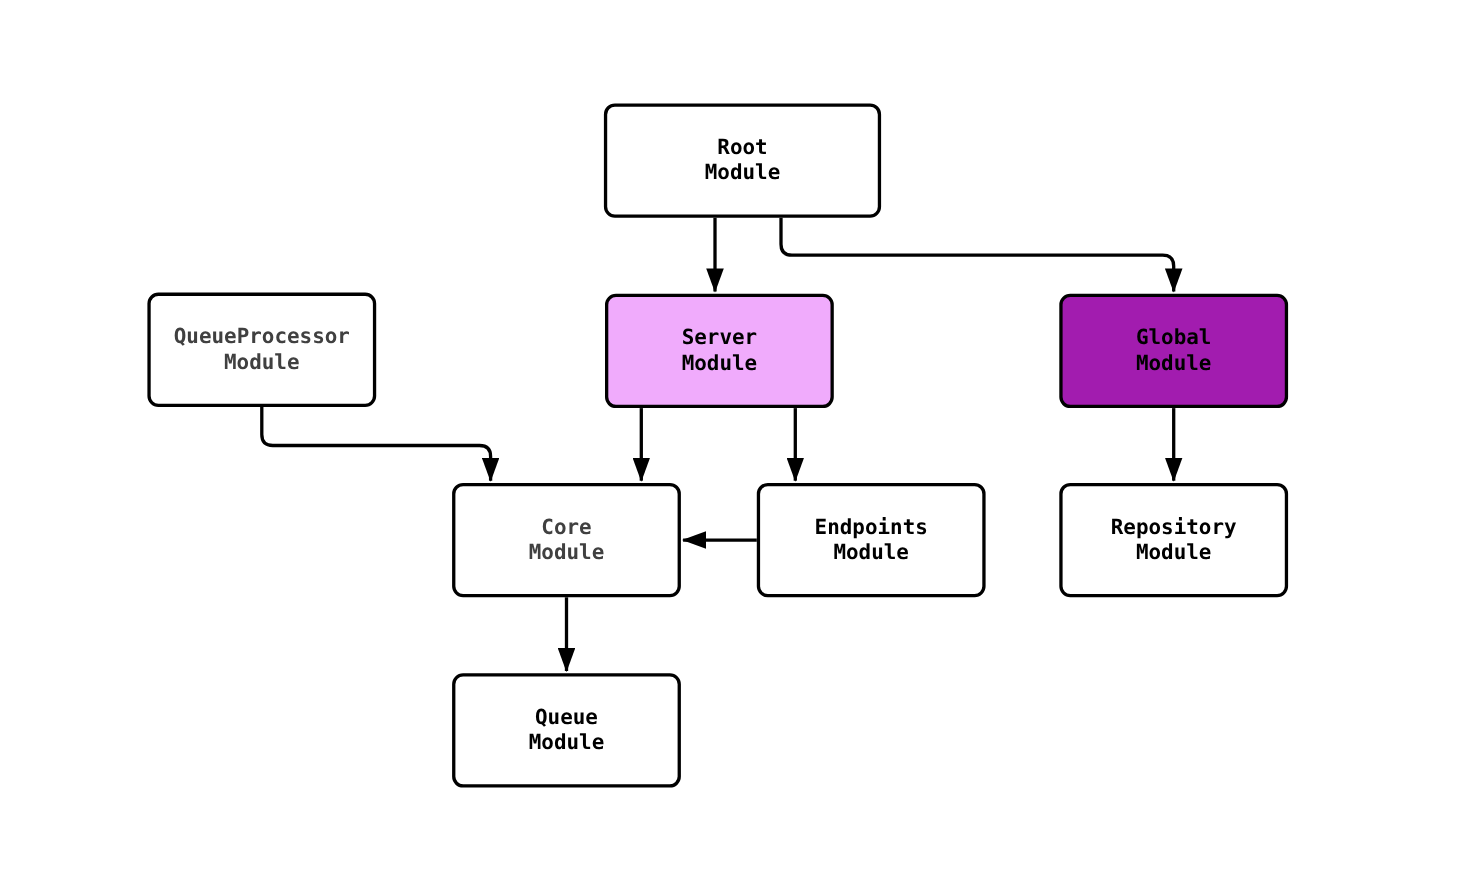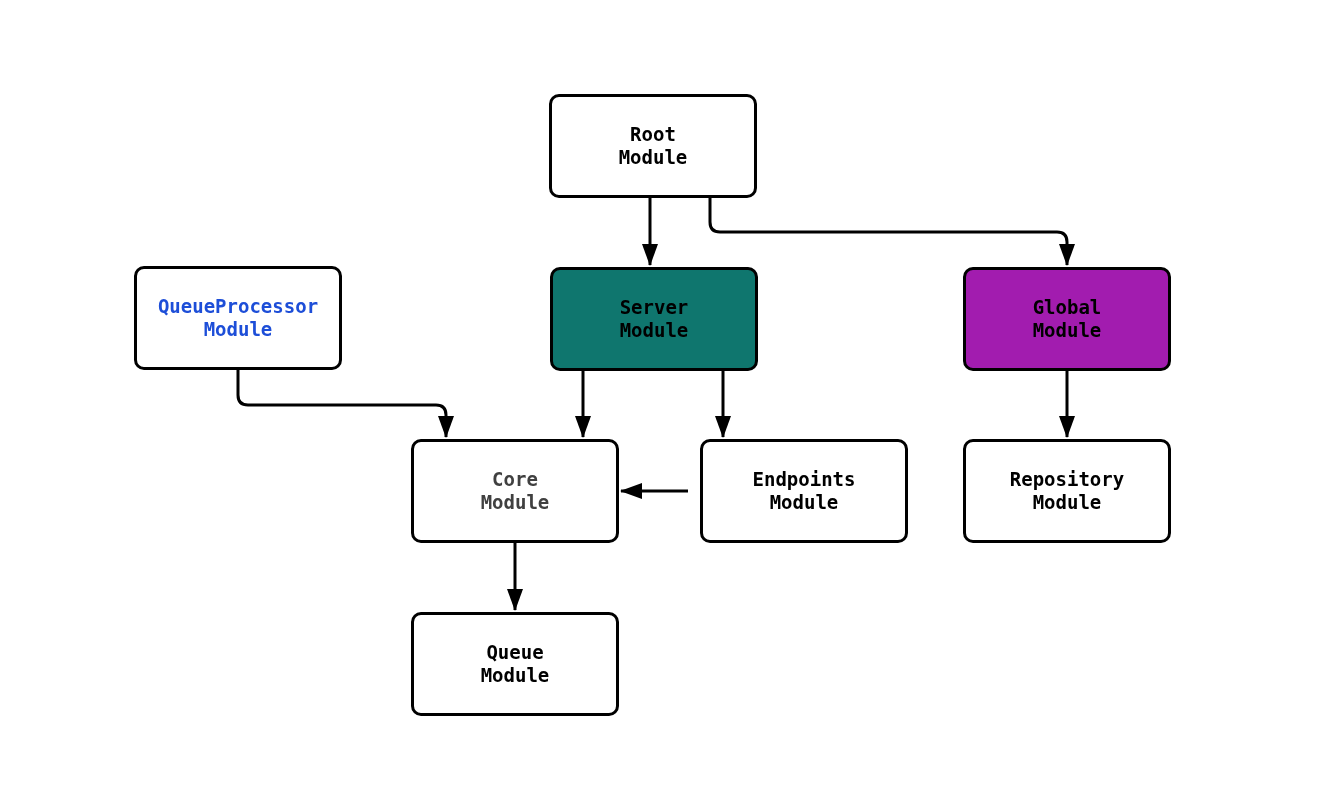--- a/index.html
+++ b/index.html
@@ -59,41 +59,41 @@
         <path class="edge" d="M710,198 L710,222 Q710,232 720,232 L1057,232 Q1067,232 1067,242 L1067,265" stroke="#000000" marker-end="url(#arrowhead)"></path>
         <path class="edge" d="M238,370 L238,395 Q238,405 248,405 L436,405 Q446,405 446,415 L446,437" stroke="#000000" marker-end="url(#arrowhead)"></path>
         <path class="edge" d="M583,371 L583,437" stroke="#000000" marker-end="url(#arrowhead)"></path>
         <path class="edge" d="M723,371 L723,437" stroke="#000000" marker-end="url(#arrowhead)"></path>
         <path class="edge" d="M688,491 L621,491" stroke="#000000" marker-end="url(#arrowhead)"></path>
         <path class="edge" d="M1067,371 L1067,437" stroke="#000000" marker-end="url(#arrowhead)"></path>
         <path class="edge" d="M515,543 L515,610" stroke="#000000" marker-end="url(#arrowhead)"></path>
       </g>
   </svg>
   <div id="node-layer">
-      <div class="node" style="left: 549px; top: 94px; width: 208px; height: 104px; background: rgb(255, 255, 255); border-color: rgb(0, 0, 0);">
+      <div class="node" style="left: 549px; top: 94px; width: 252px; height: 104px; background: rgb(255, 255, 255); border-color: rgb(0, 0, 0);">
         <span class="node-label" style="color: rgb(0, 0, 0);">Root
 Module</span>
       </div>
       <div class="node" style="left: 134px; top: 266px; width: 208px; height: 104px; background: rgb(255, 255, 255); border-color: rgb(0, 0, 0);">
-        <span class="node-label" style="color: #1d4ed8; text-align: center;">QueueProcessor
+        <span class="node-label" style="color: #404040; text-align: center;">QueueProcessor
 Module</span>
       </div>
-      <div class="node" style="left: 550px; top: 267px; width: 208px; height: 104px; background: #0f766e; border-color: rgb(0, 0, 0);">
+      <div class="node" style="left: 550px; top: 267px; width: 208px; height: 104px; background: #f0abfc; border-color: rgb(0, 0, 0);">
         <span class="node-label" style="color: rgb(0, 0, 0);">Server
 Module</span>
       </div>
       <div class="node" style="left: 963px; top: 267px; width: 208px; height: 104px; background: #a21caf; border-color: rgb(0, 0, 0);">
         <span class="node-label" style="color: rgb(0, 0, 0);">Global
 Module</span>
       </div>
       <div class="node" style="left: 411px; top: 439px; width: 208px; height: 104px; background: rgb(255, 255, 255); border-color: rgb(0, 0, 0);">
         <span class="node-label" style="color: #404040;">Core
 Module</span>
       </div>
-      <div class="node" style="left: 688px; top: 439px; width: 208px; height: 104px; background: rgb(255, 255, 255); border-color: rgb(0, 0, 0); margin-left: 12px;">
+      <div class="node" style="left: 688px; top: 439px; width: 208px; height: 104px; background: rgb(255, 255, 255); border-color: rgb(0, 0, 0);">
         <span class="node-label" style="color: rgb(0, 0, 0);">Endpoints
 Module</span>
       </div>
       <div class="node" style="left: 963px; top: 439px; width: 208px; height: 104px; background: rgb(255, 255, 255); border-color: rgb(0, 0, 0); align-items: center;">
         <span class="node-label" style="color: rgb(0, 0, 0);">Repository
 Module</span>
       </div>
       <div class="node" style="left: 411px; top: 612px; width: 208px; height: 104px; background: rgb(255, 255, 255); border-color: rgb(0, 0, 0);">
         <span class="node-label" style="color: rgb(0, 0, 0);">Queue
 Module</span>

